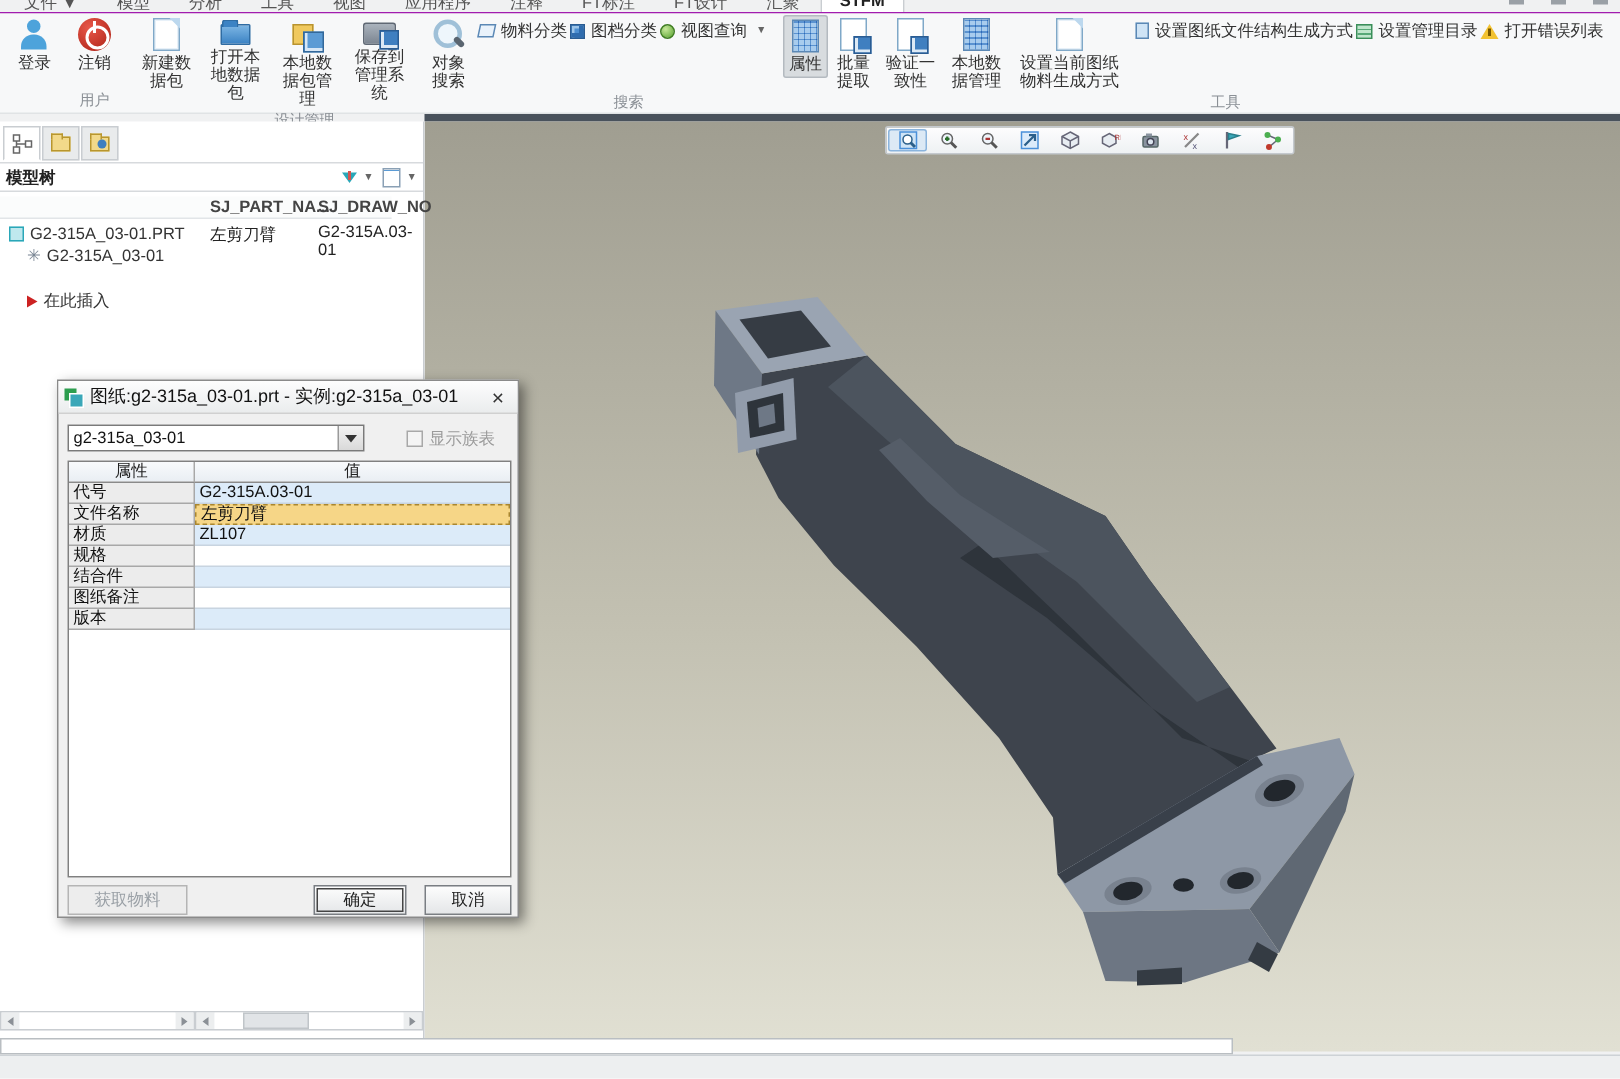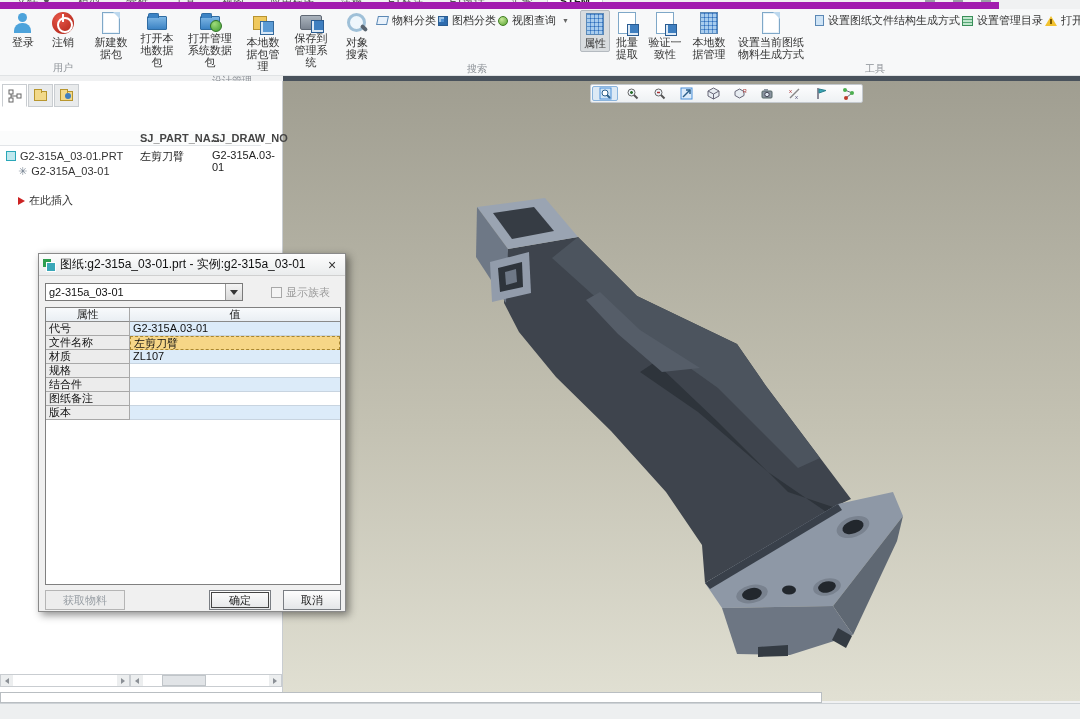--- a/index.html
+++ b/index.html
@@ -1,22 +1,22 @@
 <!DOCTYPE html>
 <html><head>
 <meta charset="utf-8">
 <style>
   * { margin:0; padding:0; box-sizing:border-box; }
   html,body { width:1080px; height:719px; overflow:hidden;
     font-family:"Liberation Sans","DejaVu Sans",sans-serif; font-size:11px; color:#333; }
   #app { position:relative; width:1080px; height:719px; background:#f0f1f2; }
 
   
-  .tabstrip { position:absolute; left:0; top:0; width:999px; height:9px; overflow:hidden;
-    background:#f0f1f2; border-bottom:7px solid #a21caf; }
+  .tabstrip { position:absolute; left:0; top:0; width:1080px; height:9px; overflow:hidden;
+    background:#f0f1f2; border-bottom:1px solid #a21caf; }
   .tabstrip-inner { position:absolute; left:4px; top:-8px; display:flex; gap:2px; }
   .rtab { padding:2px 12px; color:#555; white-space:nowrap; }
   .rtab.active { background:#fff; border:1px solid #c9cdd1; border-bottom:none; color:#222; font-weight:bold; }
   .titlebar-remnant { position:absolute; top:0; right:8px; display:flex; gap:18px; }
   .titlebar-remnant span { width:10px; height:3px; background:#9aa0a6; }
 
   
   .ribbon { position:absolute; left:0; top:9px; width:1080px; height:67px;
     background:#f7f8f9; display:flex; align-items:stretch; border-bottom:1px solid #e0e3e5; }
   .rgroup { display:flex; flex-direction:column; }
@@ -230,24 +230,20 @@
     <div class="rgroup">
       <div class="rbtns">
         <div class="bigbtn" style="width:42px">
           <span class="icn ic-page"></span>
           <span class="blab">新建数据包</span>
         </div>
         <div class="bigbtn" style="width:46px">
           <span class="icn ic-folder"></span>
           <span class="blab">打开本地数据包</span>
         </div>
-        <div class="bigbtn" style="width:56px">
-          <span class="icn ic-folder ic-folder-globe"></span>
-          <span class="blab">打开管理系统数据包</span>
-        </div>
         <div class="bigbtn" style="width:46px">
           <span class="icn ic-disks"></span>
           <span class="blab">本地数据包管理</span>
         </div>
         <div class="bigbtn" style="width:46px">
           <span class="icn ic-drive"></span>
           <span class="blab">保存到管理系统</span>
         </div>
       </div>
       <div class="rlabel">设计管理</div>
@@ -462,20 +458,31 @@
             <path d="M3 5 L3 7 L9 7 M3 9 L3 7" fill="none" stroke="#666"></path>
           </svg>
       </div>
       <div class="ttab">
         <span class="tfolder"></span>
       </div>
       <div class="ttab">
         <span class="tfolder fav"></span>
       </div>
     </div>
+    <div class="tree-header">
+      <span class="tree-title">模型树</span>
+      <span class="th-ic">
+        <span class="ic-filter"></span>
+        <span class="dd-arrow">▼</span>
+      </span>
+      <span class="th-ic">
+        <span class="ic-list"></span>
+        <span class="dd-arrow">▼</span>
+      </span>
+    </div>
     <div class="tree-cols">
       <span class="tcol-part">SJ_PART_NA...</span>
       <span class="tcol-draw">SJ_DRAW_NO</span>
     </div>
 
     <div class="trow" style="top:67px">
       <div class="tind" style="margin-left:6px">
         <span class="ic-part"></span>
         <span>G2-315A_03-01.PRT</span>
       </div>

